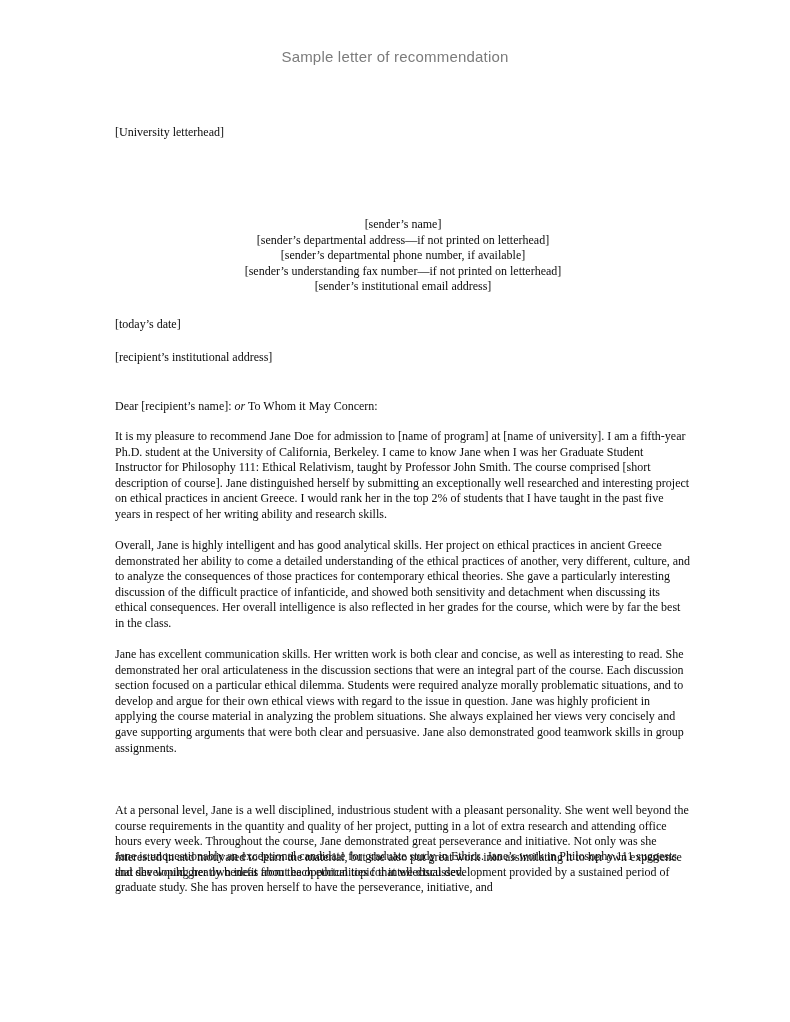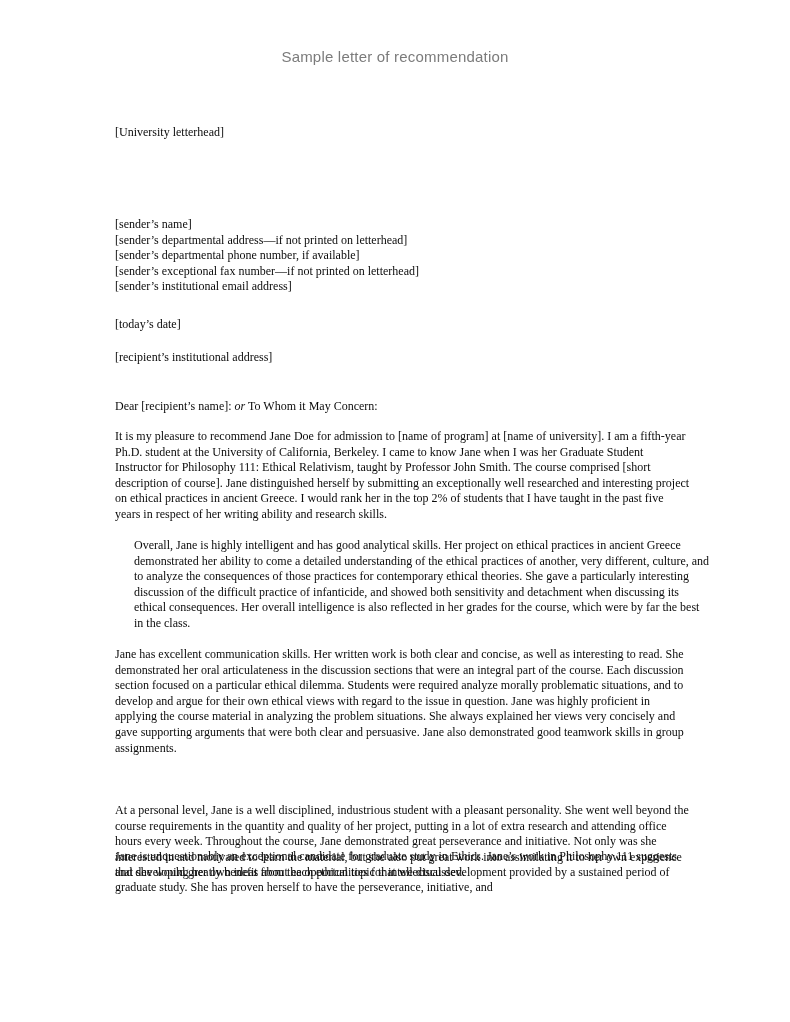--- a/index.html
+++ b/index.html
@@ -29,46 +29,46 @@
   }
   .block {
     position: absolute;
     left: 115px;
     width: 576px;
     font-size: 12px;
     line-height: 15.6px;
     text-align: left;
   }
   .letterhead   { top: 125px; }
-  .sender-block { top: 217px; }
+  .sender-block { top: 217px; text-align: center; }
   .date-line    { top: 317px; }
   .recip-block  { top: 350px; }
   .salutation   { top: 399px; }
   .para-1       { top: 429px; }
-  .para-2       { top: 538px; margin-left: 19px; }
+  .para-2       { top: 538px; }
   .para-3       { top: 647px; }
   .para-4       { top: 803px; }
   .para-5       { top: 849px; }
   .italic { font-style: italic; }
   .line { display: block; }
 </style>
 </head>
 <body>
 
 <div class="page">
 
   <div class="doc-title">Sample letter of recommendation</div>
 
   <div class="block letterhead">[University letterhead]</div>
 
   <div class="block sender-block">
     <span class="line">[sender’s name]</span>
     <span class="line">[sender’s departmental address—if not printed on letterhead]</span>
     <span class="line">[sender’s departmental phone number, if available]</span>
-    <span class="line">[sender’s exceptional fax number—if not printed on letterhead]</span>
+    <span class="line">[sender’s understanding fax number—if not printed on letterhead]</span>
     <span class="line">[sender’s institutional email address]</span>
   </div>
 
   <div class="block date-line">[today’s date]</div>
 
   <div class="block recip-block">
     <span class="line">[recipient’s institutional address]</span>
   </div>
 
   <div class="block salutation"><span>Dear [recipient’s name]: </span><span class="italic">or</span><span> To Whom it May Concern:</span></div>

